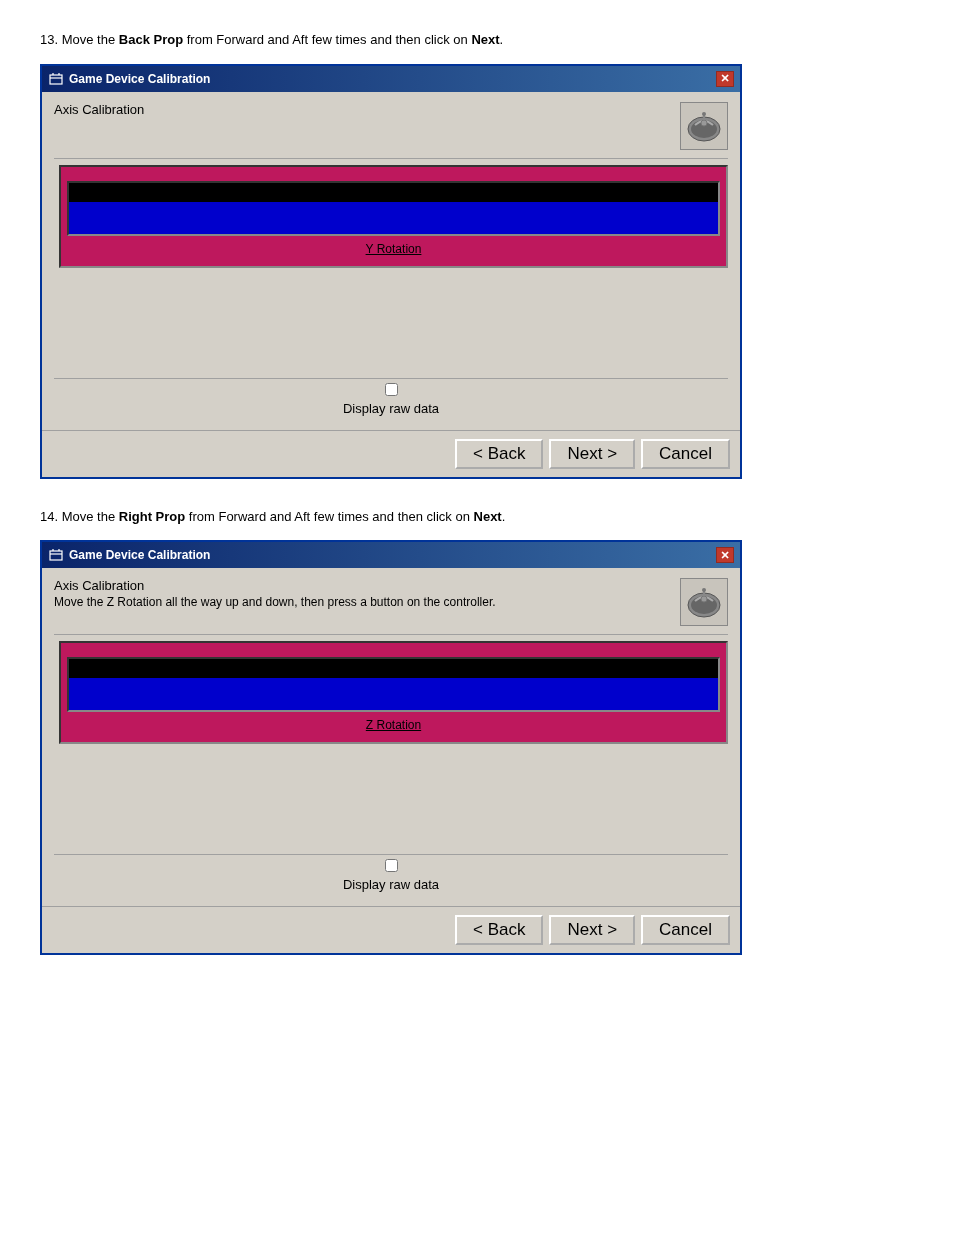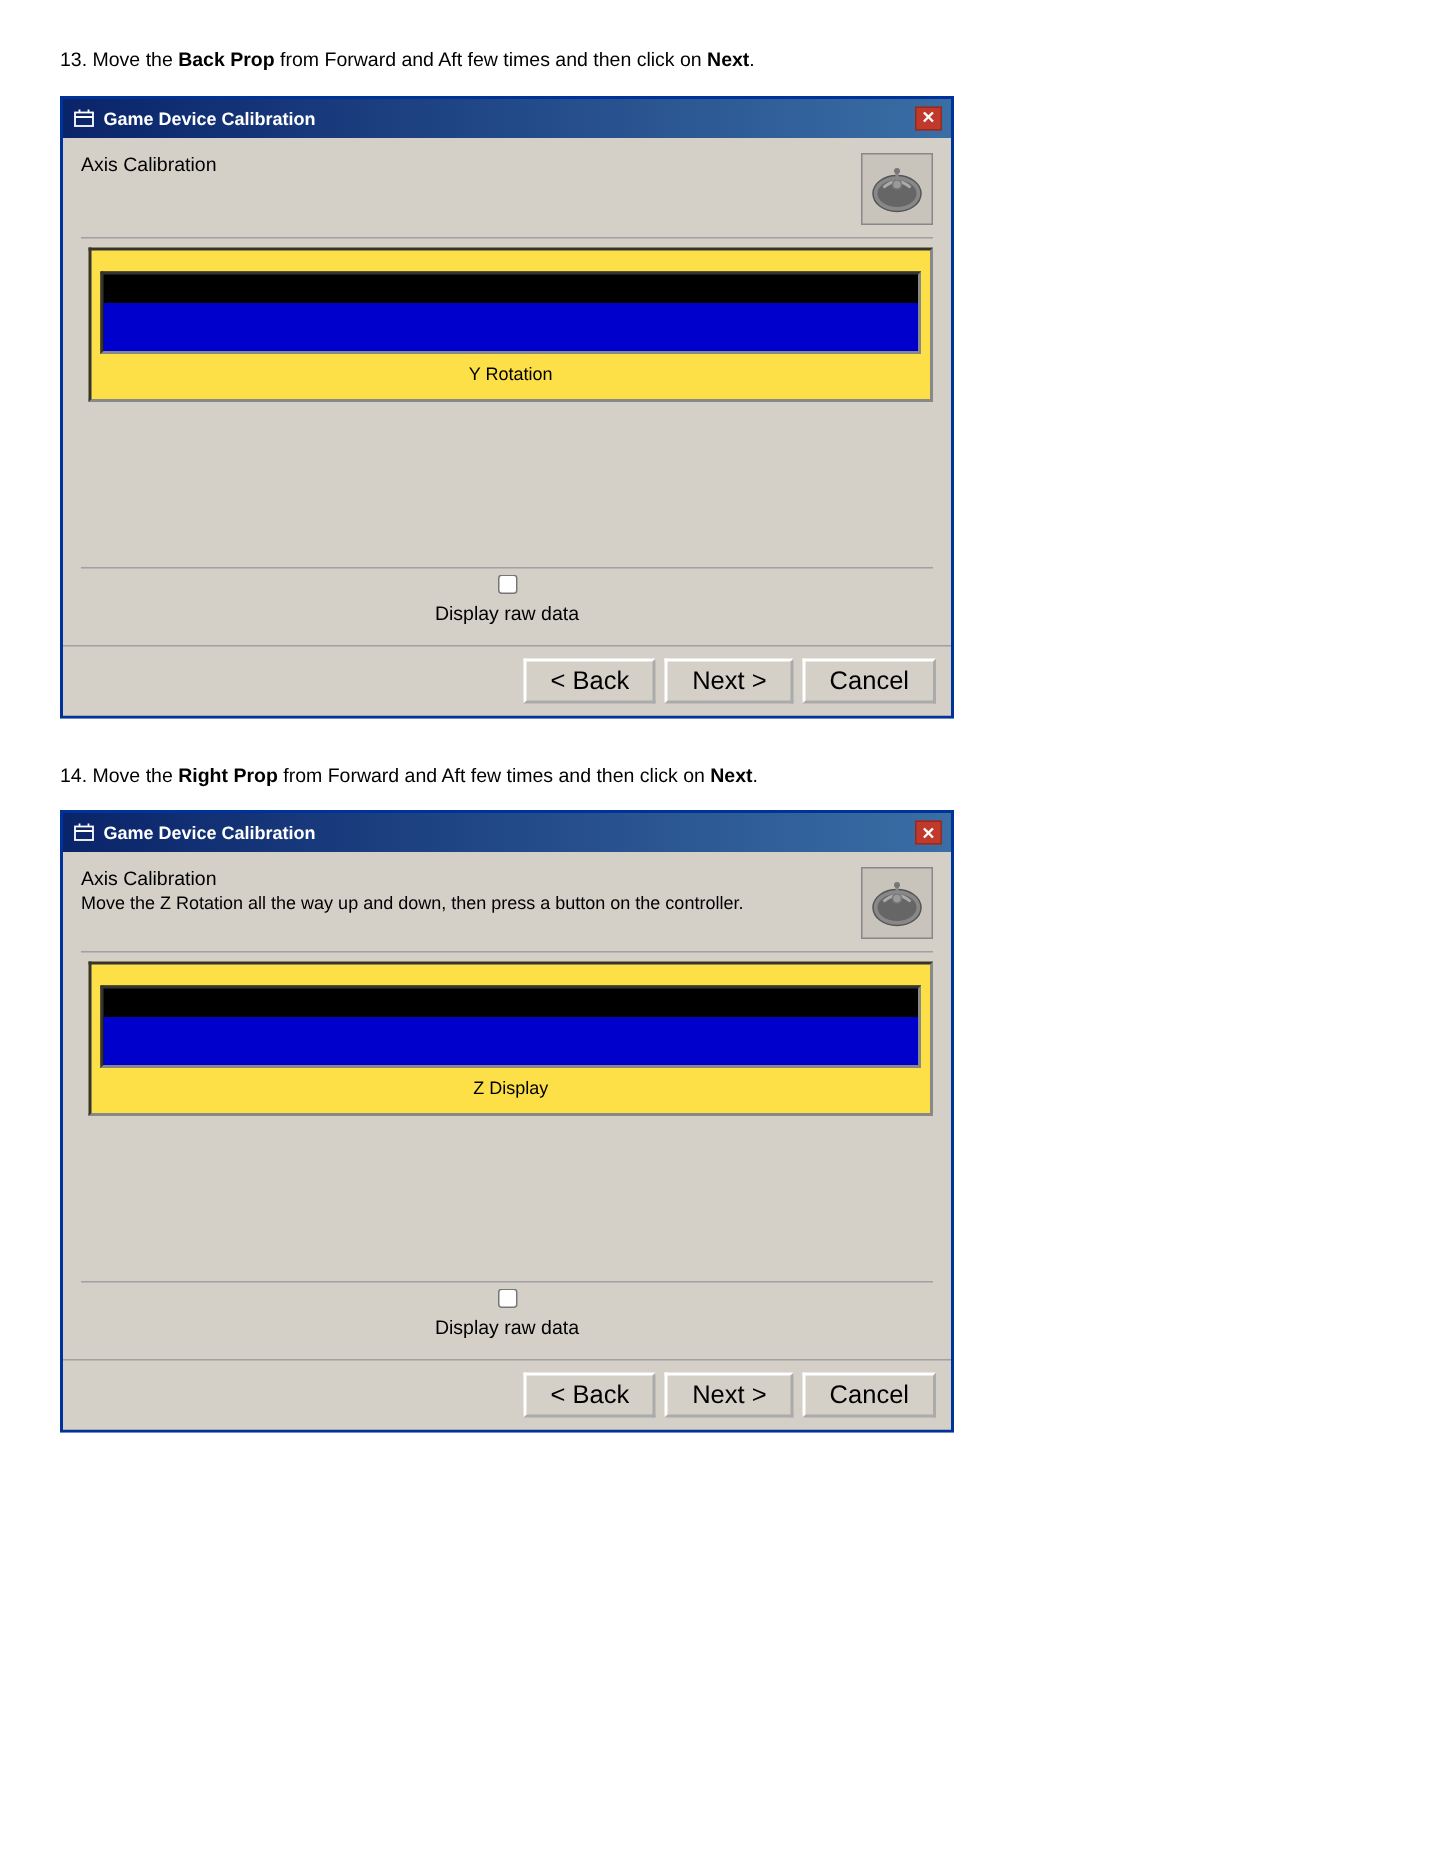--- a/index.html
+++ b/index.html
@@ -19,21 +19,21 @@
       line-height: 1.5;
     }
 
     .instruction b {
       font-weight: bold;
     }
 
     .dialog-wrapper {
       margin-bottom: 28px;
       border: 2px solid #003399;
-      width: 596px;
+      width: 702px;
       background: #d4d0c8;
     }
 
     
     .title-bar {
       background: linear-gradient(to right, #0a246a, #3a6ea5);
       color: white;
       padding: 4px 6px;
       display: flex;
       align-items: center;
@@ -176,24 +176,25 @@
       border: 2px outset #ffffff;
       padding: 3px 16px;
       font-size: 17px;
       cursor: pointer;
       min-width: 68px;
       text-align: right;
     }
 
     
     .inner-panel {
-      background: #fde047;
+      background: #be185d;
       border: 2px inset #888;
       padding: 6px;
       margin: 2px 0 6px 5px;
+      text-decoration: underline;
     }
   </style>
 </head>
 <body>
 
 <p class="instruction">
   <span>13. Move the </span><b>Back Prop</b><span> from Forward and Aft few times and then click on </span><b>Next</b><span>.</span>
 </p>
 
 <div class="dialog-wrapper">
@@ -290,21 +291,21 @@
         </svg>
       </div>
     </div>
 
     <hr class="divider">
 
     <div class="inner-panel">
       <div class="axis-display">
         <div class="axis-bar"></div>
       </div>
-      <div class="axis-label">Z Display</div>
+      <div class="axis-label">Z Rotation</div>
     </div>
 
     <div style="height: 100px;"></div>
 
     <div class="checkbox-area">
       <input type="checkbox" id="rawdata2" style="">
       <label for="rawdata2">Display raw data</label>
     </div>
   </div>
 

